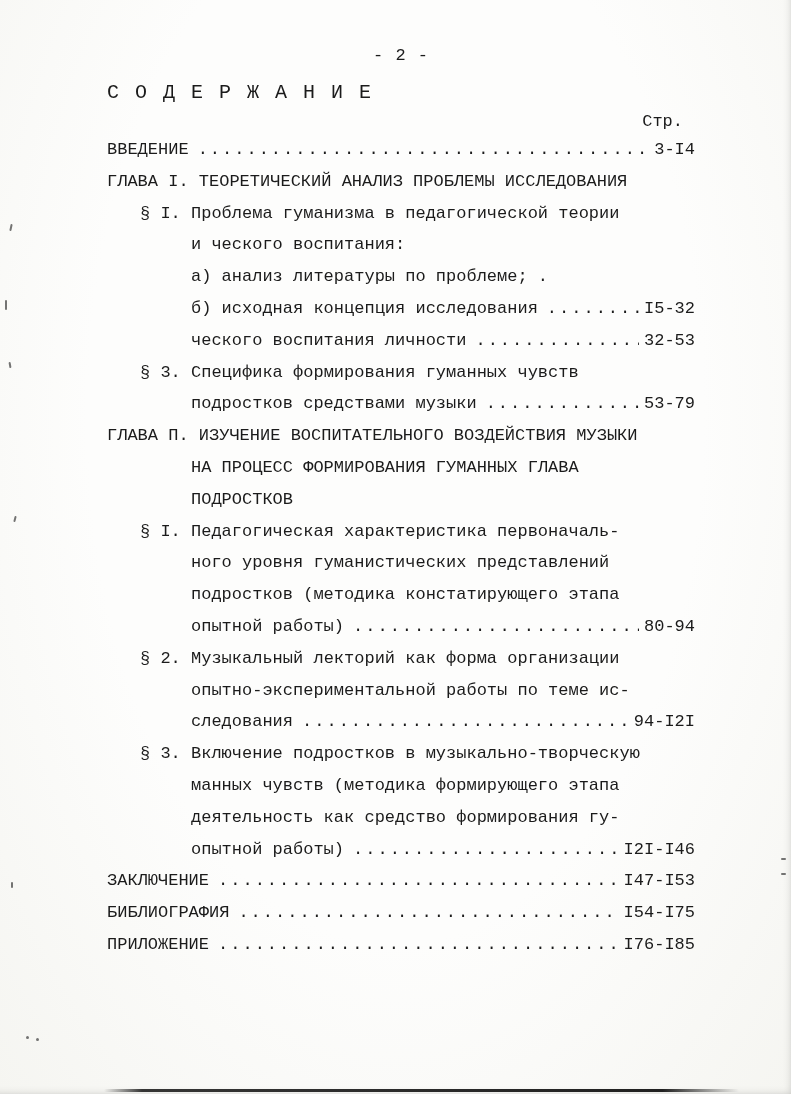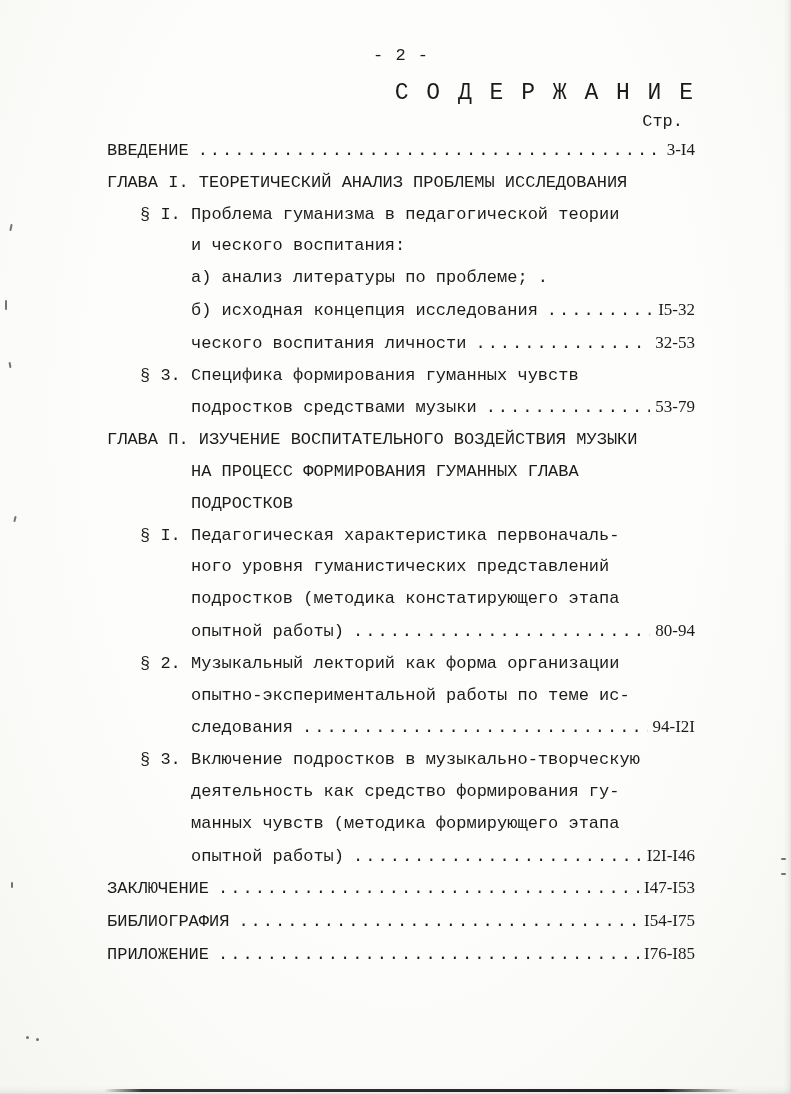--- a/index.html
+++ b/index.html
@@ -24,22 +24,22 @@
     box-shadow: inset -4px -4px 10px -6px rgba(0,0,0,0.25);
   }
   .pageno {
     text-align: center;
     font-size: 17px;
     line-height: 20px;
     margin-bottom: 16px;
     letter-spacing: 1px;
   }
   .title {
-    text-align: right;
-    font-size: 23px;
+    text-align: left;
+    font-size: 20px;
     line-height: 22px;
     letter-spacing: 2px;
     margin-bottom: 8px;
   }
   .str-header {
     text-align: right;
     font-size: 17px;
     line-height: 20px;
     padding-right: 12px;
     margin: 0 0 2px 0;
@@ -57,21 +57,21 @@
   .ind-1 { margin-left: 33px; }
   .ind-2 { margin-left: 84px; }
   .t { flex: 0 0 auto; }
   .dots {
     flex: 1 1 auto;
     overflow: hidden;
     white-space: nowrap;
     letter-spacing: 2px;
     margin: 0 5px 0 9px;
   }
-  .pg { flex: 0 0 auto; text-align: right; font-family: Liberation Serif, serif; }
+  .pg { flex: 0 0 auto; text-align: right; }
 
   
   .speck {
     position: absolute;
     background: #3a3a3a;
     opacity: 0.7;
     border-radius: 1px;
   }
   .edge-line-bottom {
     position: absolute;
@@ -210,27 +210,27 @@
     <span class="pg">94-I2I</span>
   </div>
 
   <div class="toc-line ind-1">
     <span class="t">§ 3. Включение подростков в музыкально-творческую</span>
     
     
   </div>
 
   <div class="toc-line ind-2">
+    <span class="t">манных чувств (методика формирующего этапа</span>
+    
+    
+  </div>
+
+  <div class="toc-line ind-2">
     <span class="t">деятельность как средство формирования гу-</span>
-    
-    
-  </div>
-
-  <div class="toc-line ind-2">
-    <span class="t">манных чувств (методика формирующего этапа</span>
     
     
   </div>
 
   <div class="toc-line ind-2">
     <span class="t">опытной работы)</span>
     <span class="dots">................................................................</span>
     <span class="pg">I2I-I46</span>
   </div>
 

